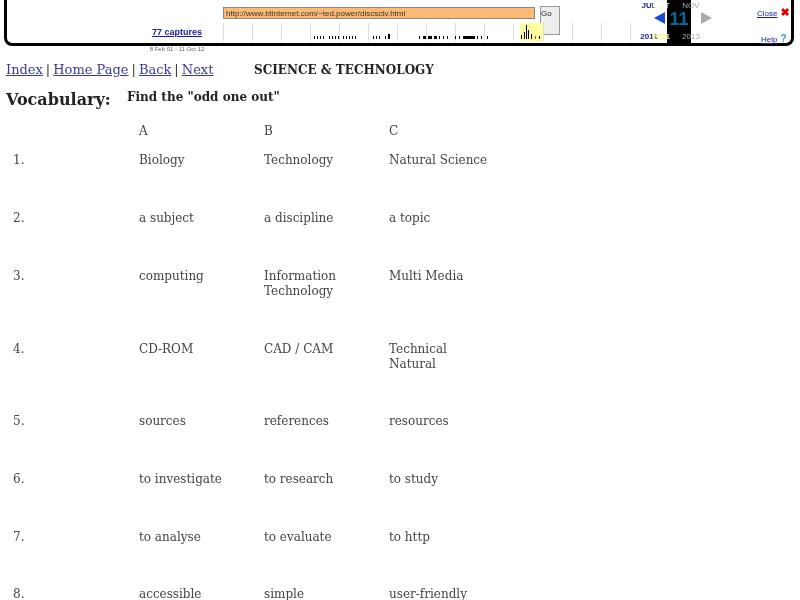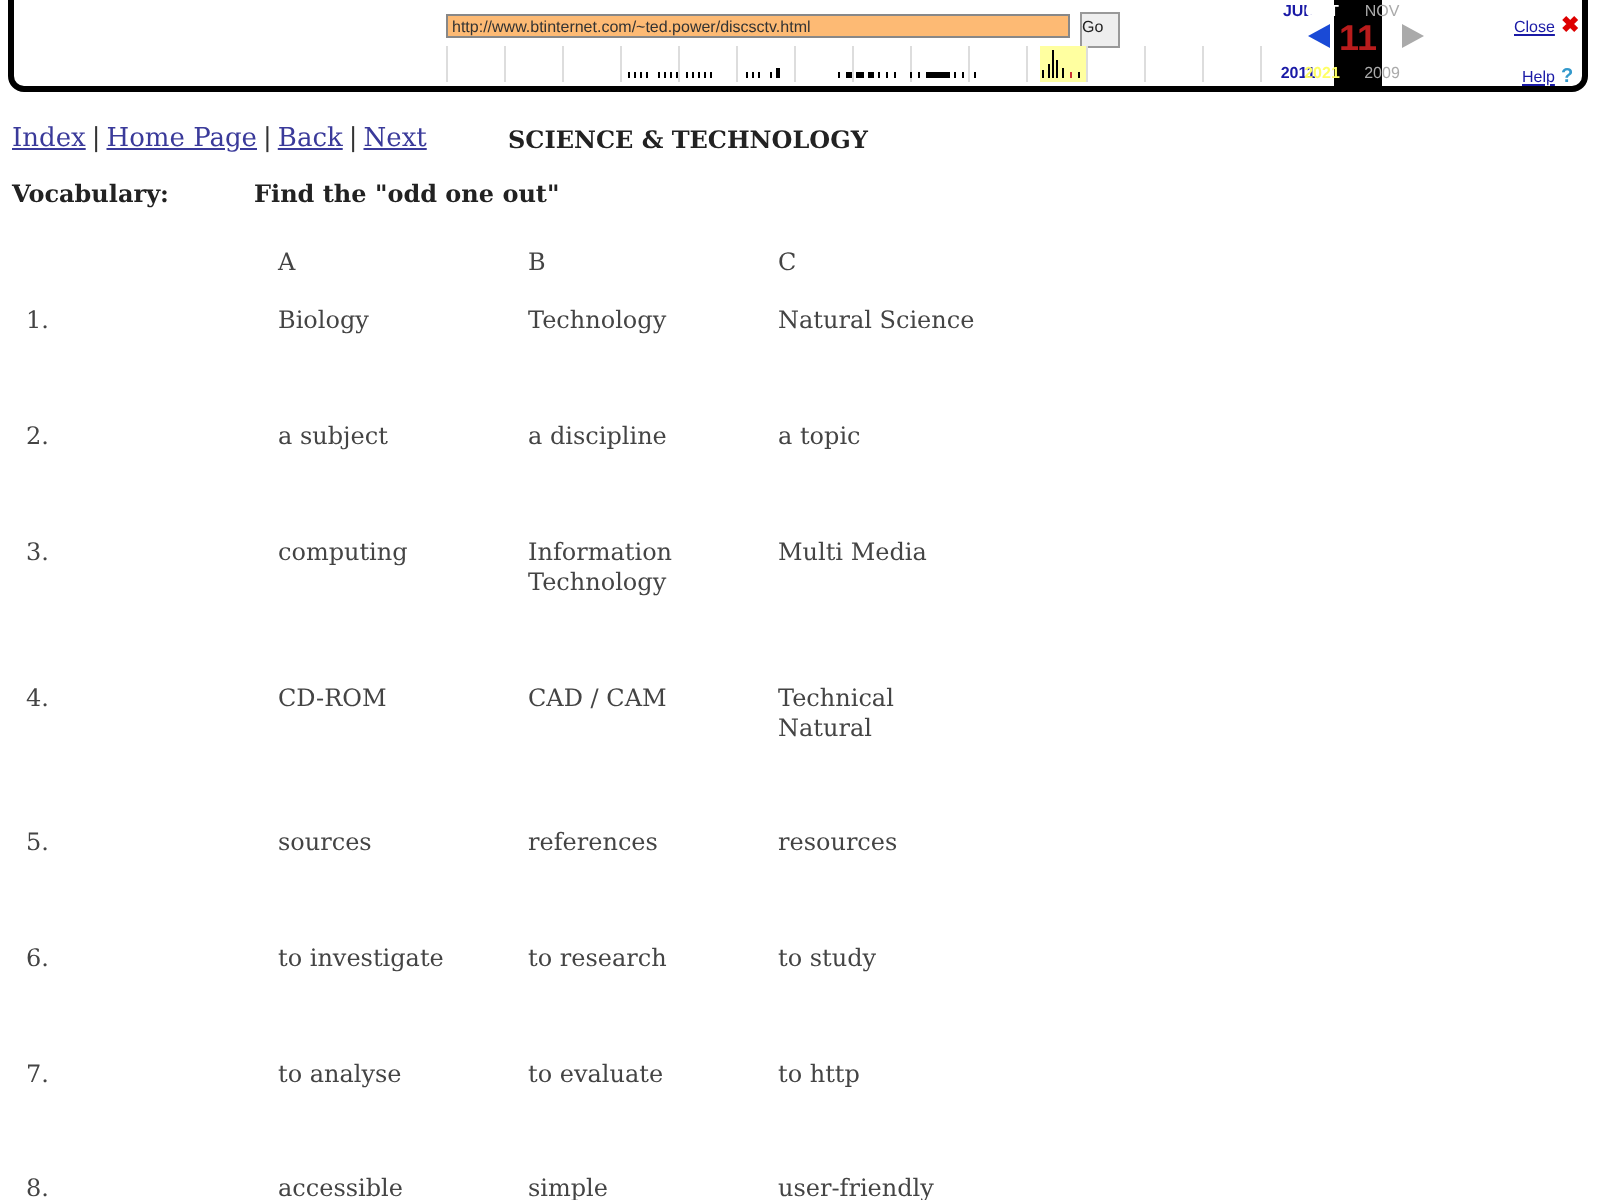--- a/index.html
+++ b/index.html
@@ -9,51 +9,55 @@
   .wb { position:absolute; left:4px; top:-6px; width:790px; height:52px; border:3px solid #000; border-radius:0 0 8px 8px; background:#fff; box-sizing:border-box; }
   .wb-logo { position:absolute; left:14px; top:12px; width:90px; }
   .wb-logo .ia { font-family:"DejaVu Serif", serif; font-size:5px; letter-spacing:2px; color:#333; font-weight:bold; }
   .wb-logo .wm { font-family:"Liberation Sans", sans-serif; font-size:14px; font-weight:bold; letter-spacing:-1px; margin-top:1px; line-height:14px; transform:scaleY(1.25); transform-origin:top left; }
   .wb-logo .wm .w1 { color:#b21d3a; }
   .wb-logo .wm .w2 { color:#333; }
   .wb-captures { position:absolute; left:132px; top:30px; width:76px; text-align:center; font-family:"Liberation Sans", sans-serif; }
   .wb-captures a { font-size:9px; font-weight:bold; color:#1a1aa6; text-decoration:underline; display:block; }
   .wb-captures .range { font-size:6px; color:#666; }
   .wb-url { position:absolute; left:216px; top:10px; width:312px; height:12px; border:1px solid #888; font-family:"Liberation Sans", sans-serif; font-size:8px; color:#333; line-height:12px; padding-left:2px; box-sizing:border-box; background:#fdba74; }
-  .wb-go { position:absolute; left:533px; top:9px; width:20px; height:18px; border:1px solid #999; background:#eee; font-family:"Liberation Sans", sans-serif; font-size:8px; line-height:14px; color:#222; box-sizing:border-box; }
+  .wb-go { position:absolute; left:533px; top:9px; width:20px; height:29px; border:1px solid #999; background:#eee; font-family:"Liberation Sans", sans-serif; font-size:8px; line-height:14px; color:#222; box-sizing:border-box; }
   .wb-spark { position:absolute; left:216px; top:26px; width:412px; height:18px; }
   .wb-spark .col { position:absolute; top:0; bottom:0; border-left:1px solid #ddd; }
   .wb-spark .hl { position:absolute; left:297px; top:0; width:24px; height:18px; background:#ffffa0; }
   .wb-spark .bar { position:absolute; bottom:2px; width:1px; background:#000; }
   .wb-months { position:absolute; left:636px; top:0; width:110px; height:46px; font-family:"Liberation Sans", sans-serif; font-weight:bold; }
   .wb-months .m { position:absolute; width:36px; text-align:center; font-size:8px; }
   .wb-cur { position:absolute; left:24px; top:0; width:24px; height:46px; background:#000; }
   .wb-close, .wb-help { position:absolute; font-family:"Liberation Sans", sans-serif; font-size:8px; color:#1a1aa6; text-decoration:underline; }
   .x-icon { color:#d00; font-weight:bold; text-decoration:none; font-size:11px; display:inline-block; margin-left:3px; }
   .q-icon { color:#39c; font-weight:bold; text-decoration:none; font-size:10px; display:inline-block; margin-left:3px; }
 
   
   .nav { position:absolute; left:6px; top:62px; font-size:13px; color:#333; }
   .nav a { color:#3a3a9a; text-decoration:underline; }
   .nav .sep { color:#333; margin:0 3px; }
   .title { position:absolute; left:254px; top:63px; font-size:12px; font-weight:bold; color:#222; }
-  .vocab { position:absolute; left:6px; top:90px; font-size:12px; font-weight:bold; color:#222; }
+  .vocab { position:absolute; left:6px; top:90px; font-size:16px; font-weight:bold; color:#222; }
   .task { position:absolute; left:127px; top:90px; font-size:12px; font-weight:bold; color:#222; }
 
   .cell { position:absolute; font-size:12px; color:#444; line-height:15px; }
   .cell.num { left:13px; }
   .cell.a { left:139px; }
   .cell.b { left:264px; width:100px; }
   .cell.c { left:389px; width:120px; }
 </style>
 </head>
 <body>
 
 <div class="wb">
 
+  <div class="wb-captures">
+    <a>77 captures</a>
+    <span class="range">8 Feb 01 - 11 Oct 12</span>
+  </div>
 
   <div class="wb-url">http://www.btinternet.com/~ted.power/discsctv.html</div>
   <div class="wb-go">Go</div>
 
   <div class="wb-spark">
     <div class="hl"></div>
     <div class="col" style="left:0"></div>
       <div class="col" style="left:29px"></div>
       <div class="col" style="left:58px"></div>
       <div class="col" style="left:87px"></div>
@@ -107,25 +111,25 @@
       <div class="bar" style="left:312px;height:3px;background:#c33"></div>
       <div class="bar" style="left:316px;height:3px"></div>
   </div>
 
   <div class="wb-months">
     <div class="wb-cur"></div>
     <div class="m" style="left:-12px;top:4px;color:#1a1aa6">JUL</div>
     <div class="m" style="left:0;top:4px;color:#fff">OCT</div>
     <div class="m" style="left:30px;top:4px;color:#aaa;font-weight:normal">NOV</div>
     <div style="position:absolute;left:11px;top:15px;width:0;height:0;border-top:6px solid transparent;border-bottom:6px solid transparent;border-right:11px solid #1a4ad6"></div>
-    <div style="position:absolute;left:24px;top:12px;width:24px;text-align:center;font-size:18px;color:#b91c1c">11</div>
+    <div style="position:absolute;left:24px;top:12px;width:24px;text-align:center;font-size:18px;color:#0369a1">11</div>
     <div style="position:absolute;left:58px;top:15px;width:0;height:0;border-top:6px solid transparent;border-bottom:6px solid transparent;border-left:11px solid #aaa"></div>
     <div class="m" style="left:-12px;top:35px;color:#1a1aa6">2011</div>
     <div class="m" style="left:0;top:35px;color:#ffff66">2021</div>
-    <div class="m" style="left:30px;top:35px;color:#aaa;font-weight:normal">2009</div>
+    <div class="m" style="left:30px;top:35px;color:#aaa;font-weight:normal">2013</div>
   </div>
 
   <div class="wb-close" style="left:750px;top:9px"><span>Close</span><span class="x-icon">✖</span></div>
   <div class="wb-help" style="left:754px;top:36px"><span>Help</span><span class="q-icon">?</span></div>
 </div>
 
 <div class="nav">
   <a>Index</a><span class="sep">|</span><a>Home Page</a><span class="sep">|</span><a>Back</a><span class="sep">|</span><a>Next</a>
 </div>
 <div class="title">SCIENCE &amp; TECHNOLOGY</div>

